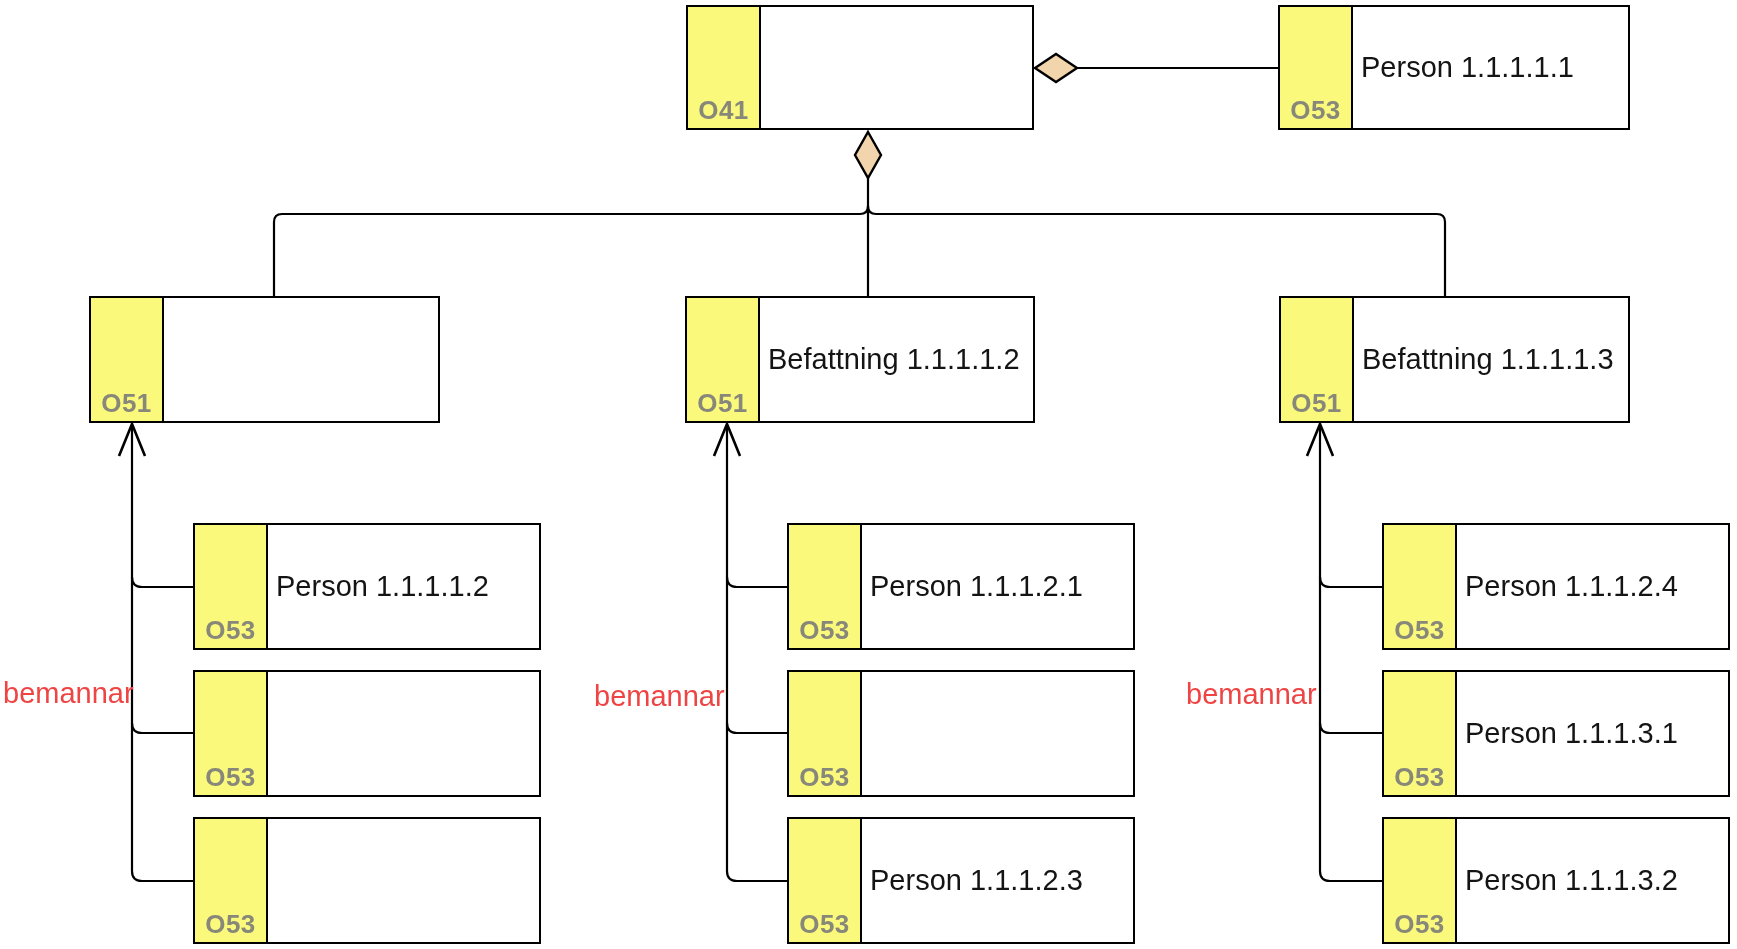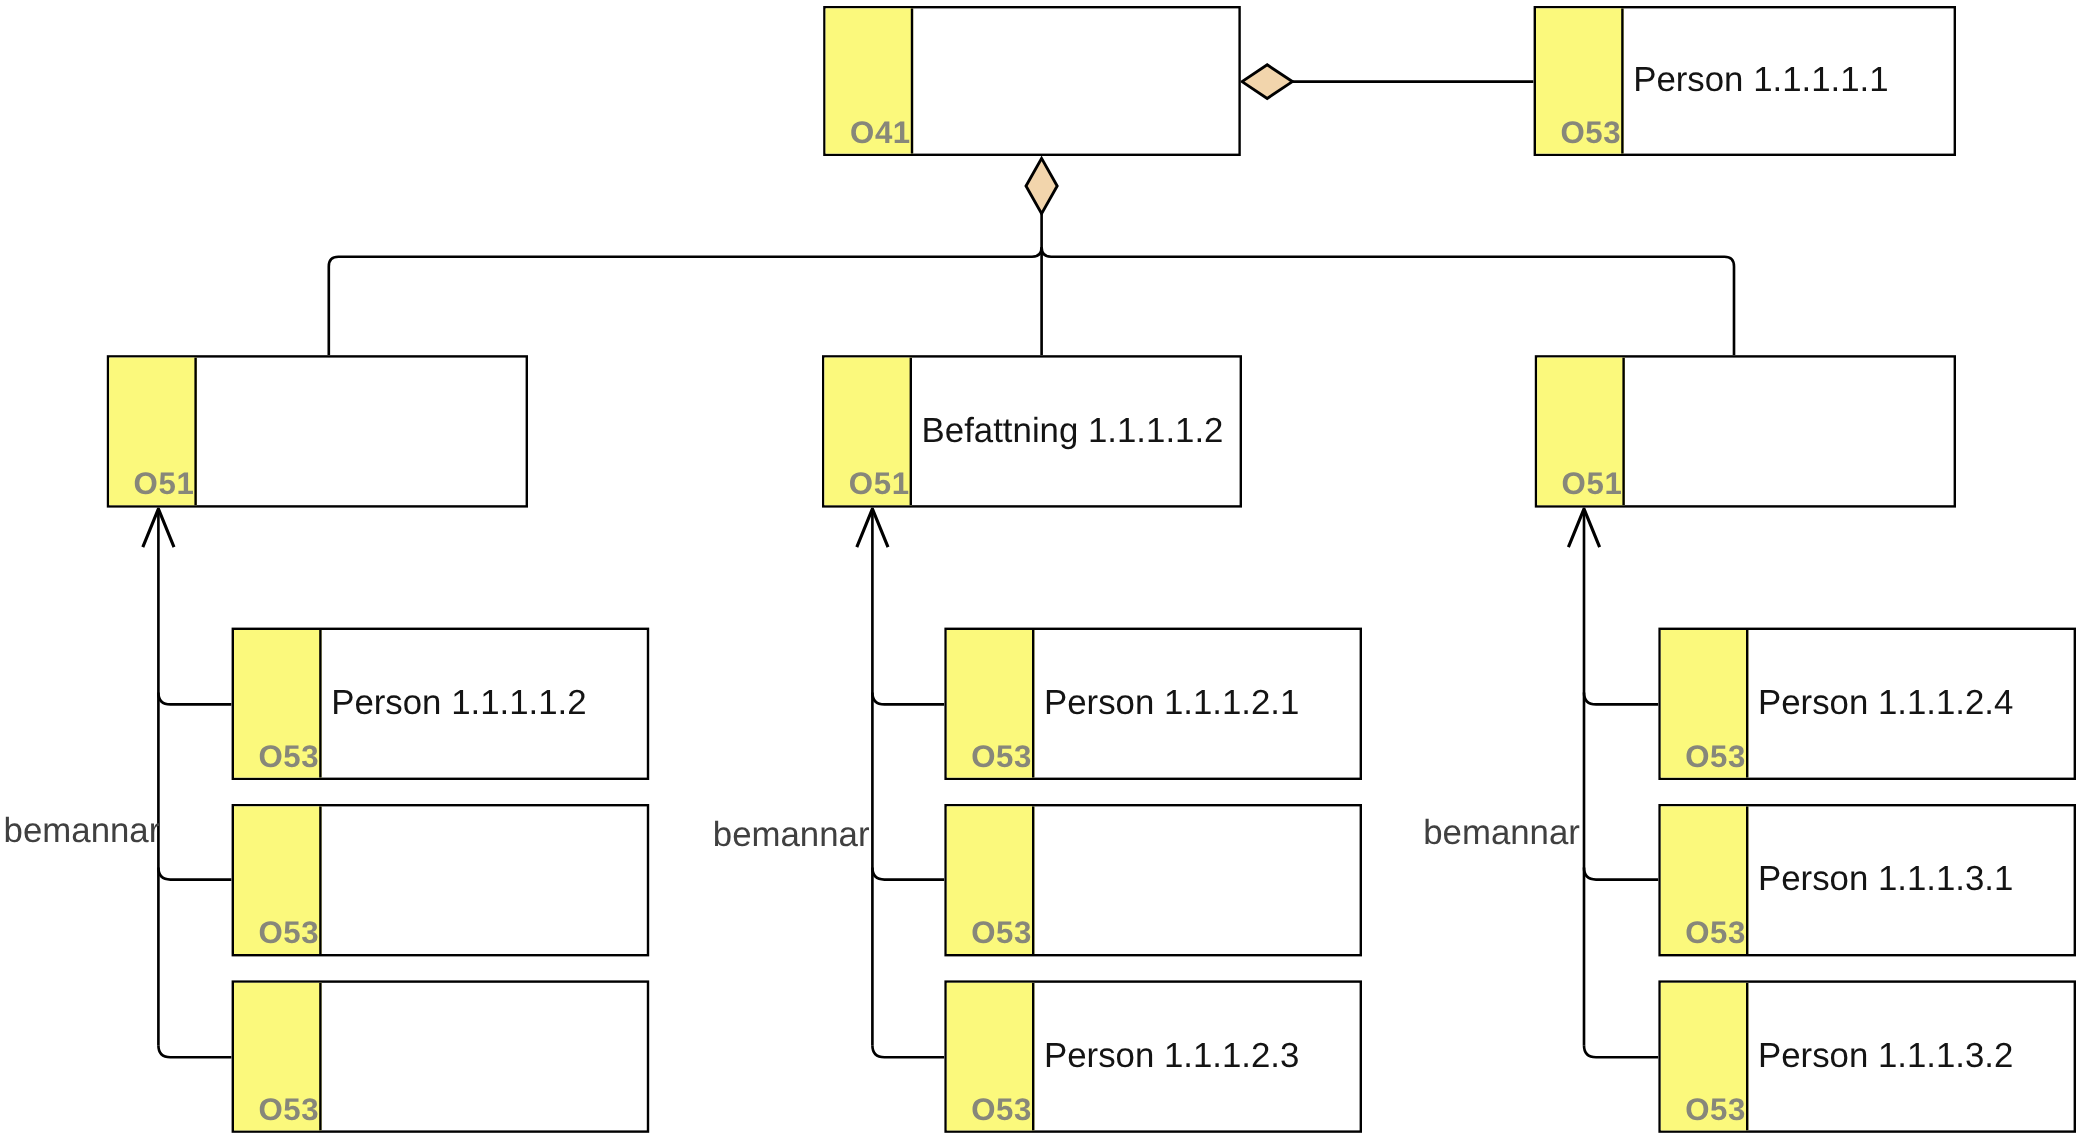--- a/index.html
+++ b/index.html
@@ -21,40 +21,40 @@
   .stripe{
     flex:none;
     width:71px;
     background:#FBF97C;
     border-right:2.5px solid #000000;
     position:relative;
   }
   .code{
     position:absolute;
     left:0;right:0;bottom:2px;
-    text-align:right;
+    text-align:center;
     font-size:26px;
     font-weight:bold;
     color:#87877A;
     letter-spacing:0.5px;
   }
   .label{
     flex:1;
     display:flex;
     align-items:center;
     padding-left:8px;
     padding-right:8px;
     font-size:29px;
     line-height:1.25;
     color:#141414;
   }
   .edge-label{
     position:absolute;
     font-size:29px;
-    color:#404040;
+    color:#ef4444;
     white-space:nowrap;
   }
 </style>
 </head>
 <body>
 
 <div id="canvas">
 
   <svg id="edges" viewBox="0 0 1737 949" xmlns="http://www.w3.org/2000/svg">
     <g stroke="#000000" stroke-width="2.2" fill="none">
@@ -111,20 +111,21 @@
     <div class="stripe">
       <span class="code">O51</span>
     </div>
     <div class="label">Befattning 1.1.1.1.2</div>
   </div>
 
   <div class="node" style="left:1279px;top:296px;width:351px;height:127px">
     <div class="stripe">
       <span class="code">O51</span>
     </div>
+    <div class="label">Befattning 1.1.1.1.3</div>
   </div>
 
   <div class="node" style="left:193px;top:523px;width:348px;height:127px">
     <div class="stripe">
       <span class="code">O53</span>
     </div>
     <div class="label">Person 1.1.1.1.2</div>
   </div>
 
   <div class="node" style="left:193px;top:670px;width:348px;height:127px">

